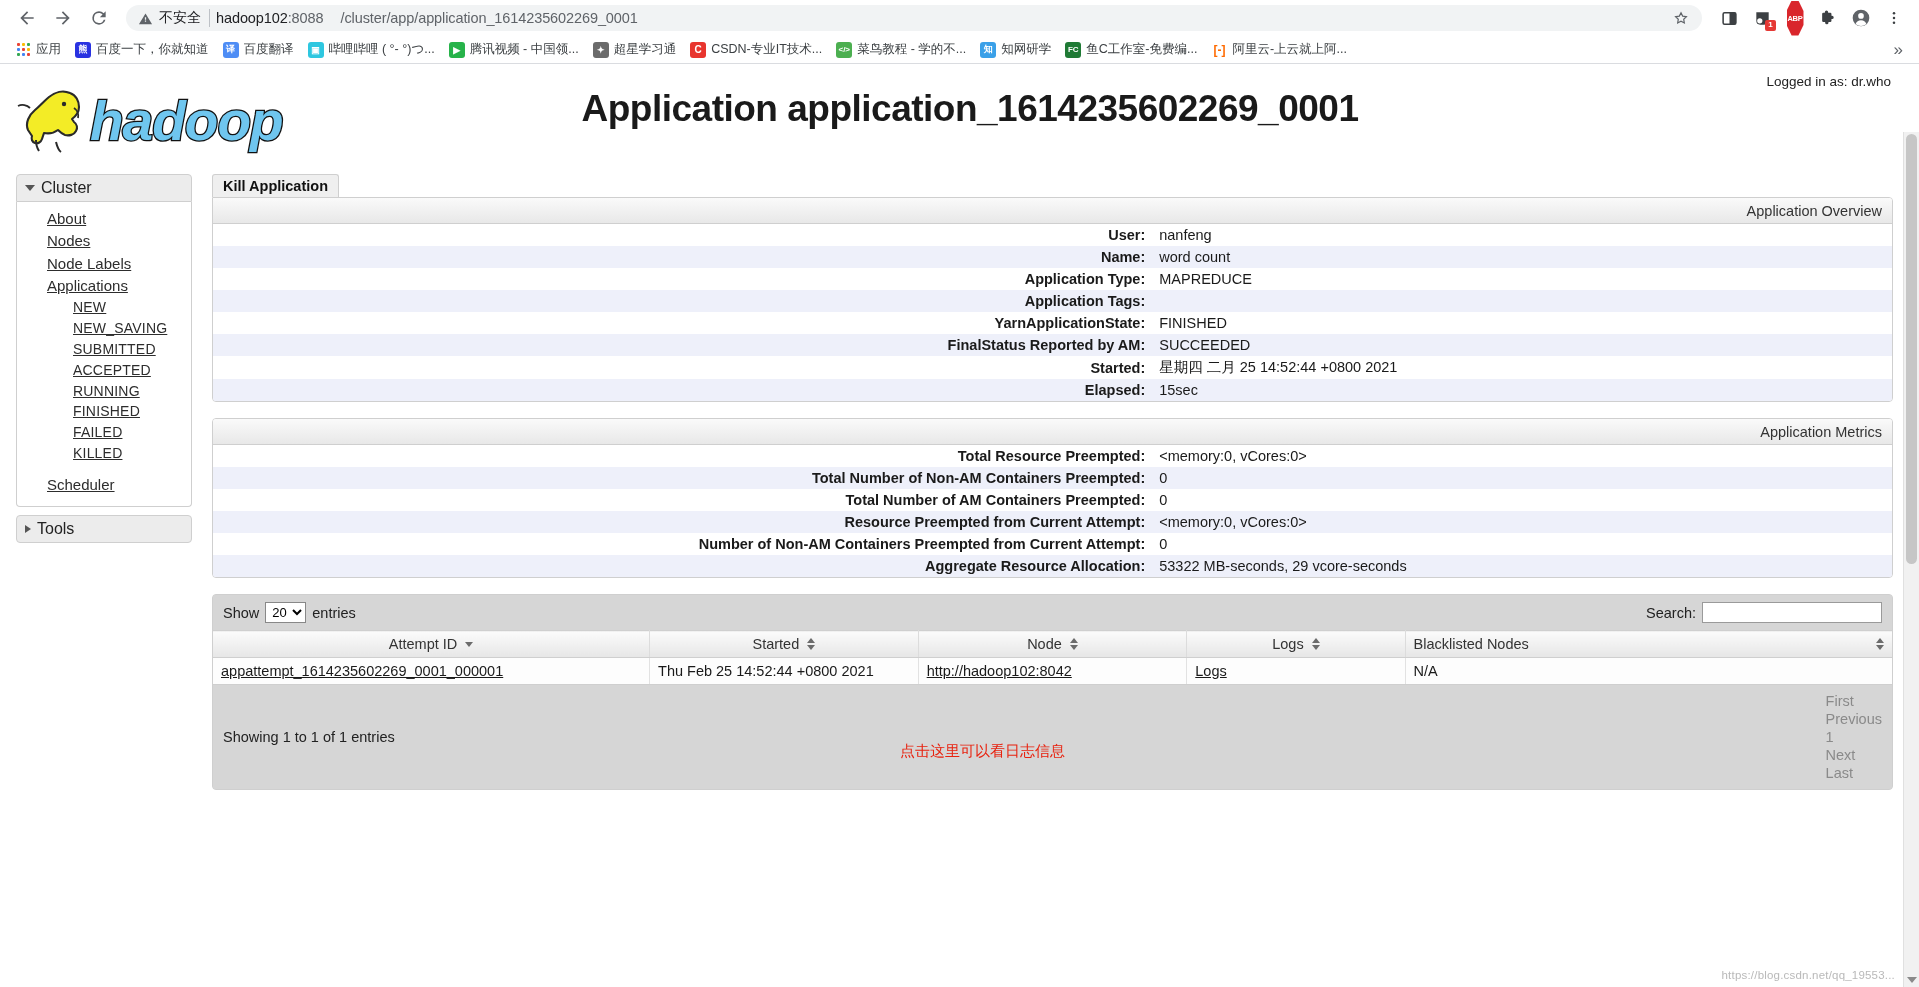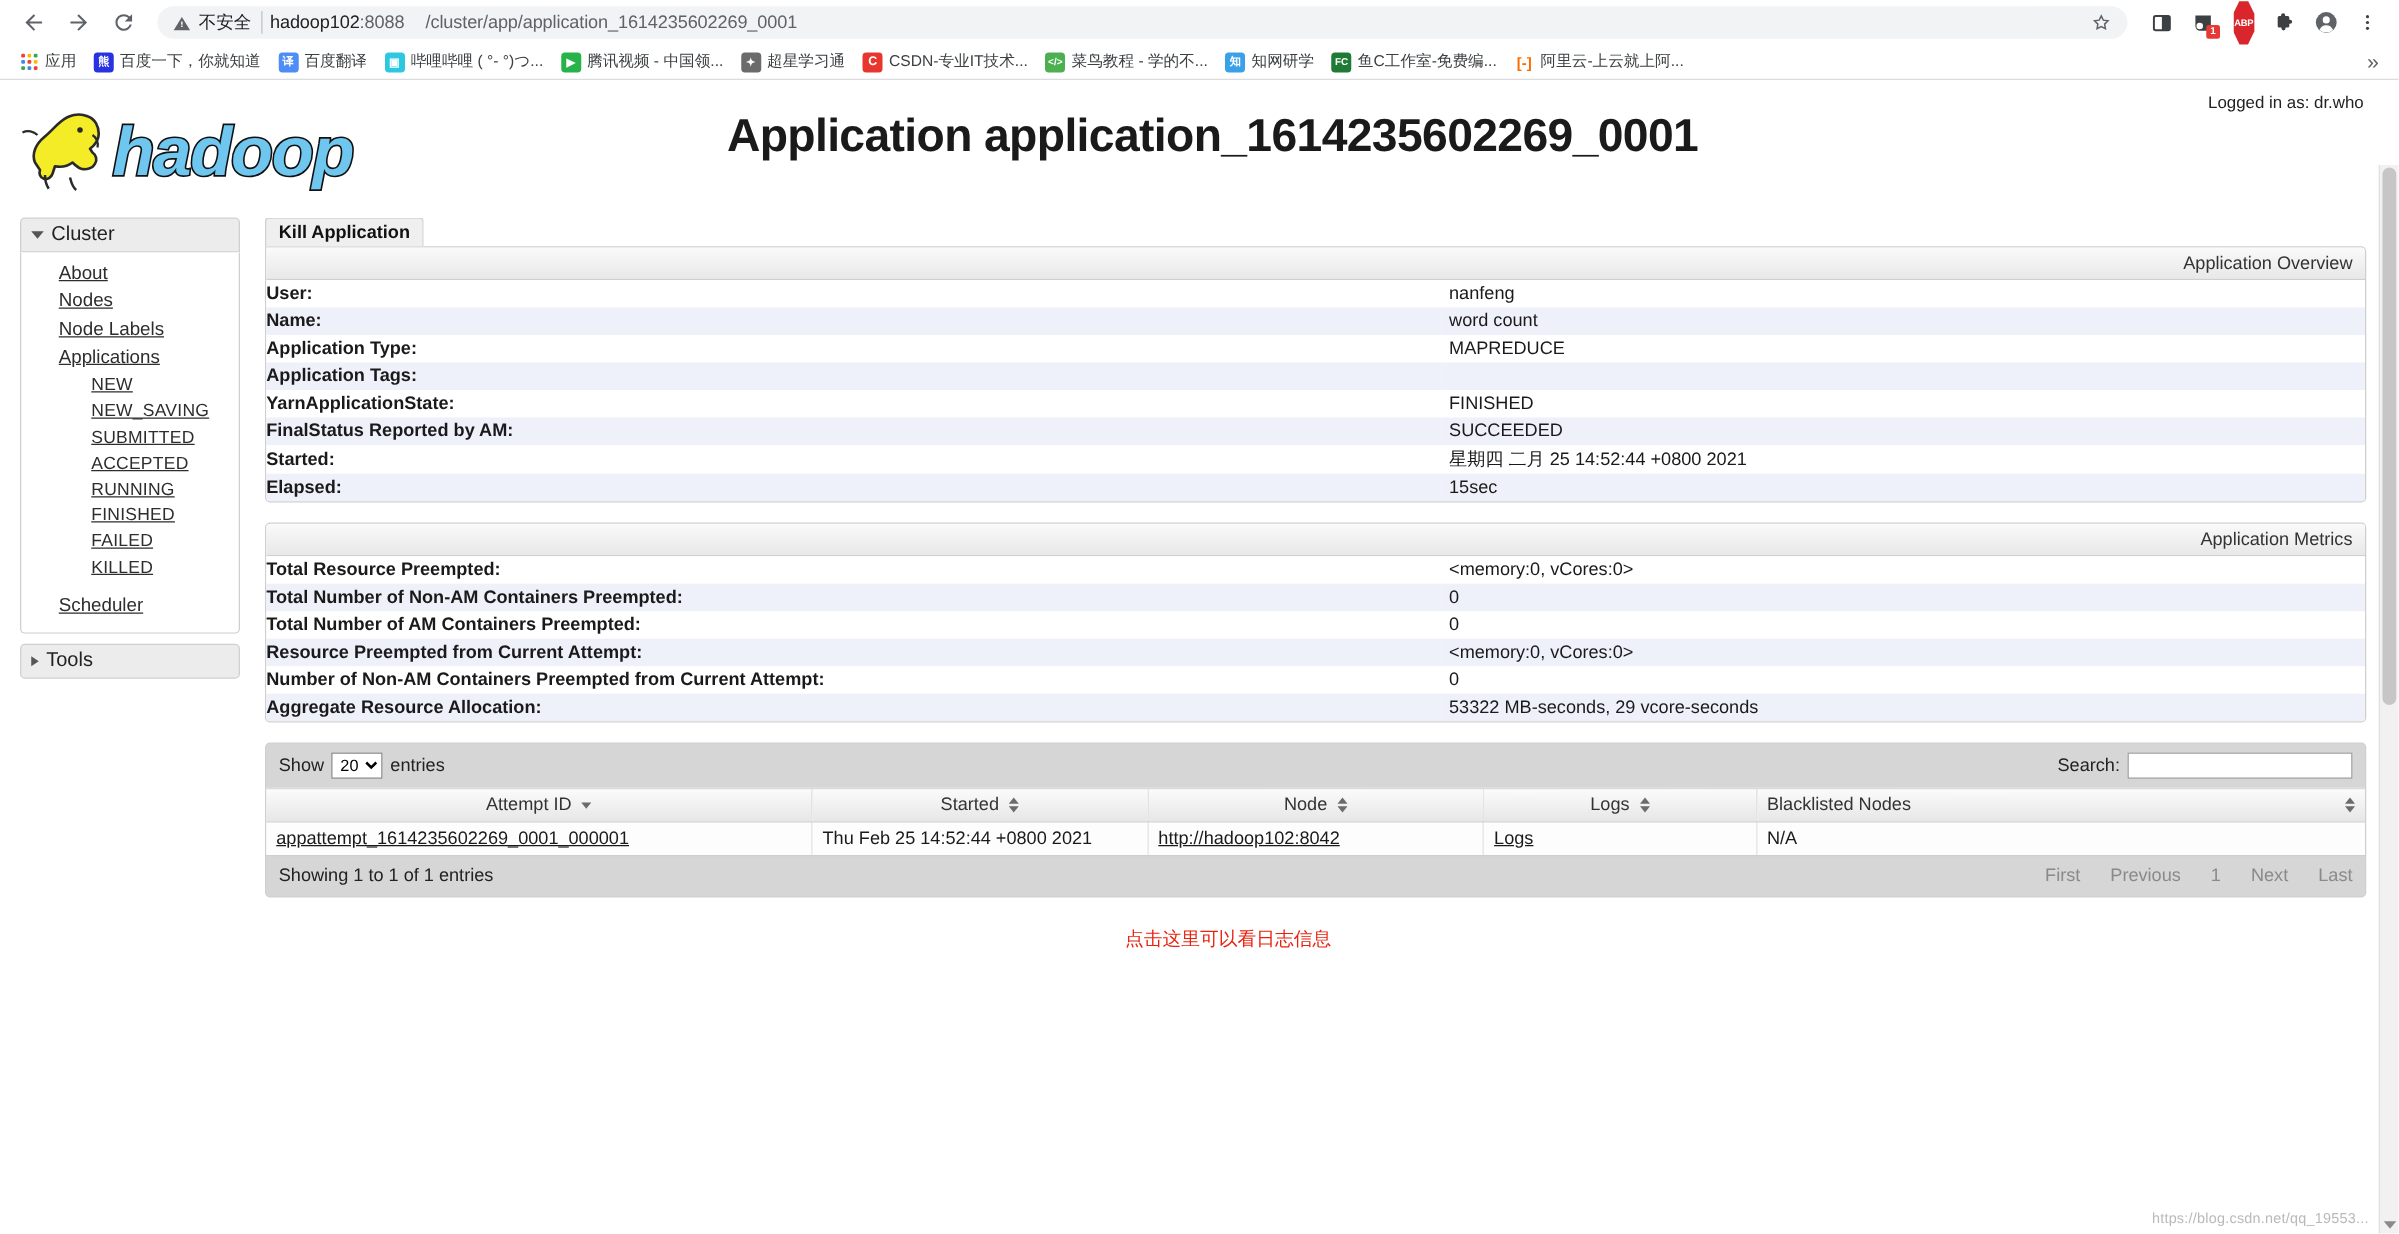--- a/index.html
+++ b/index.html
@@ -146,21 +146,21 @@
     background:linear-gradient(#fafafa,#e8e8e8);
     border-bottom:1px solid #cfcfcf;
     height:26px; display:flex; align-items:center; justify-content:flex-end;
     padding:0 10px; font-size:14.5px; color:#333;
   }
 
   table.kv { width:100%; border-collapse:collapse; }
   table.kv tr.odd { background:#ffffff; }
   table.kv tr.even { background:#eef0fa; }
   table.kv td { padding:2px 0; font-size:14.5px; color:#1a1a1a; height:22px; }
-  table.kv td.k { text-align:left; font-weight:bold; width:56%; padding-right:8px; white-space:nowrap; }
+  table.kv td.k { text-align:right; font-weight:bold; width:56%; padding-right:8px; white-space:nowrap; }
   table.kv td.v { text-align:left; padding-left:6px; }
   a.inline { color:#1a1a1a; text-decoration:underline; cursor:pointer; }
 
   
   .dt { margin-top:16px; border:1px solid #cfcfcf; border-radius:4px; background:#d6d6d6; overflow:hidden; }
   .dt-top {
     display:flex; align-items:center; justify-content:space-between;
     padding:7px 10px; font-size:14.5px; color:#222;
     background:#d6d6d6;
   }
@@ -189,21 +189,21 @@
   table.dtab tbody td {
     font-size:14.5px; color:#1a1a1a; padding:5px 8px;
     border-right:1px solid #e2e2e2; vertical-align:top;
     background:#fdfdfd;
   }
   .dt-bottom {
     display:flex; align-items:center; justify-content:space-between;
     padding:8px 10px; font-size:14.5px; color:#222; background:#d6d6d6;
     border-top:1px solid #cfcfcf;
   }
-  .pager { display:flex; align-items:flex-start; gap:24px; color:#8a8a8a; }
+  .pager { display:flex; align-items:flex-start; gap:2px; color:#8a8a8a;flex-direction:column; }
   .pager .pg-num { color:#8a8a8a; }
   .annotation {
     position:absolute; color:#e8220f; font-size:15px;
     font-family:"Liberation Sans", sans-serif; white-space:nowrap;
   }
 
   
   .vscroll {
     position:absolute; right:0; top:66px; bottom:0; width:16px;
     background:#f1f1f1; border-left:1px solid #e0e0e0;

